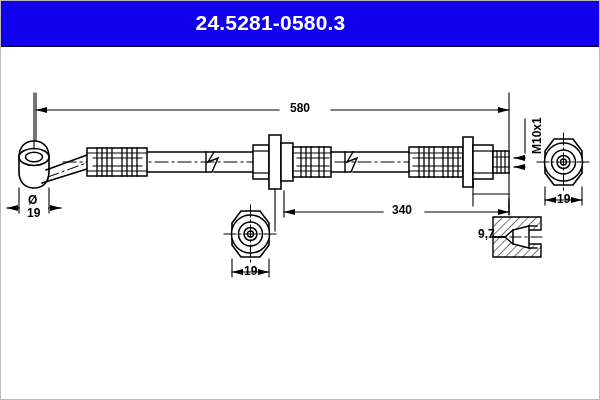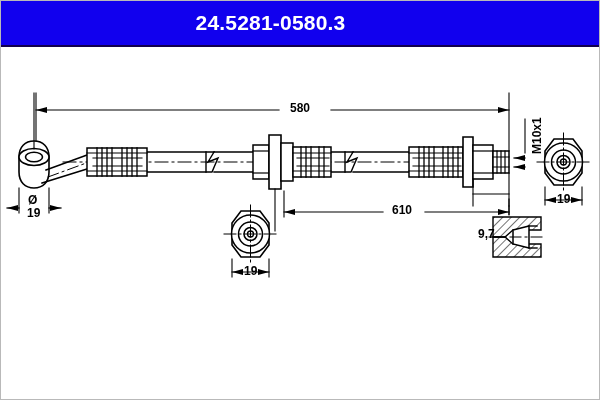--- a/index.html
+++ b/index.html
@@ -319,21 +319,21 @@
 
           <line x1="508" y1="175" x2="508" y2="184" stroke-width="1.1"></line>
         </g>
 
       </g>
     </svg>
 
     
     <div class="lbl" style="left:289px; top:71px;">580</div>
 
-    <div class="lbl" style="left:391px; top:173px;">610</div>
+    <div class="lbl" style="left:391px; top:173px;">340</div>
 
     <div class="lbl vert" style="left:530px; top:123px;">M10x1</div>
 
     <div class="lbl" style="left:477px; top:166px;margin-top:31px;">9,7</div>
 
     <div class="lbl dia" style="left:27px; top:163px;">Ø</div>
 
     <div class="lbl dia" style="left:26px; top:176px;">19</div>
 
     <div class="lbl" style="left:243px; top:234px;">19</div>

